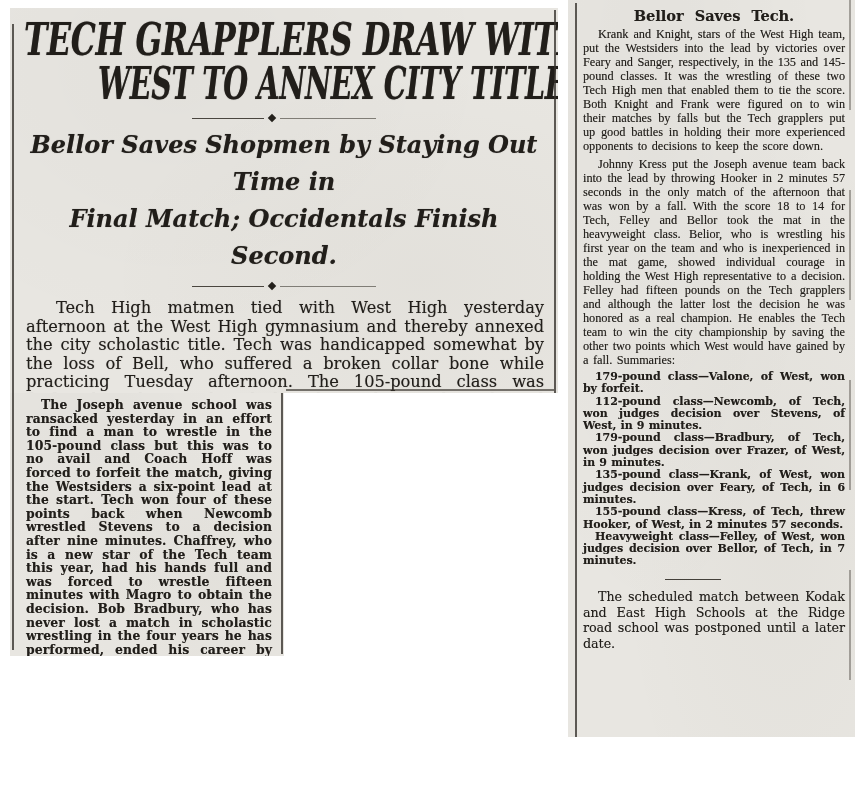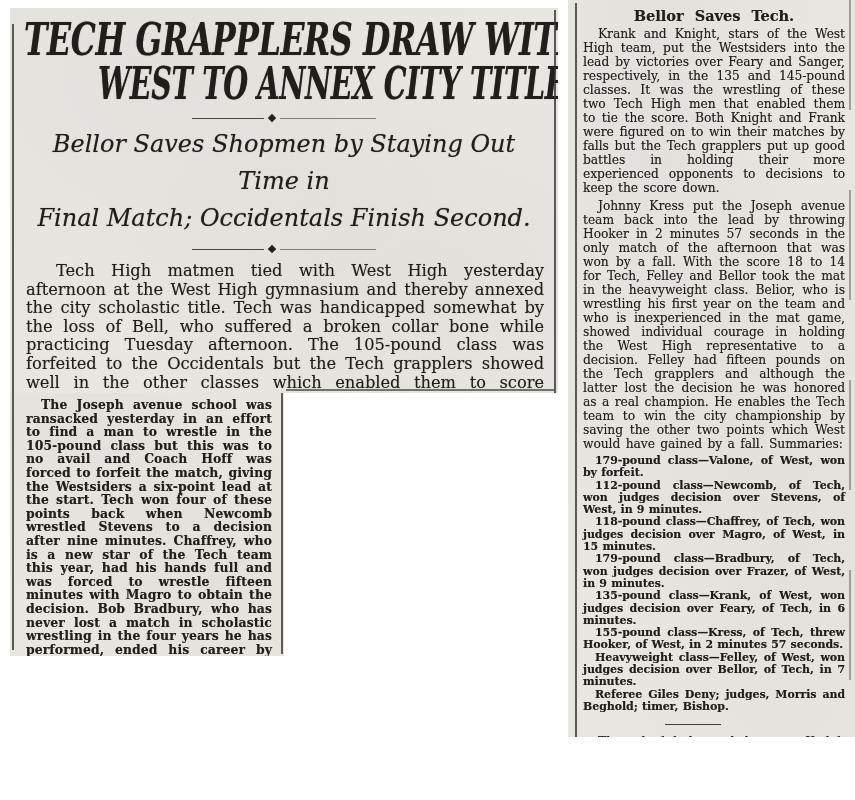--- a/index.html
+++ b/index.html
@@ -32,41 +32,41 @@
       text-shadow:0 0 1px rgba(25,22,18,.55);}
   .hl1{font-size:45px;margin-left:14px;transform:scaleX(.70);letter-spacing:-.5px;}
   .hl2{font-size:44px;margin-left:88px;transform:scaleX(.65);letter-spacing:-.5px;}
 
   .ornament{display:flex;align-items:center;justify-content:center;gap:5px;margin-top:9px;}
   .orn-line{height:1px;background:#4a463f;}
   .orn-line.l{width:72px;}
   .orn-line.r{width:96px;opacity:.65;}
   .orn-dot{width:6px;height:6px;background:#24211c;transform:rotate(45deg);}
 
-  .subhead{margin:5px 10px 0 10px;text-align:center;font-weight:normal;font-style:italic;
+  .subhead{margin:5px 10px 0 10px;text-align:center;font-weight:bold;font-style:italic;
     font-size:24px;line-height:37px;text-shadow:0 0 .8px rgba(25,22,18,.5);}
 
   .lead{margin:10px 14px 0 16px;font-size:16.2px;line-height:18.6px;
     text-align:justify;text-indent:30px;word-spacing:1.5px;
     text-shadow:.2px .2px .7px rgba(33,30,26,.45);}
 
   .inset p{margin:0;padding:5px 12px 0 16px;font-weight:bold;font-size:12.3px;line-height:13.6px;
     text-align:justify;text-indent:15px;letter-spacing:.15px;word-spacing:1px;
     text-shadow:.2px .2px .6px rgba(33,30,26,.5);}
 
   
   .clip-right{left:568px;top:0;width:287px;height:737px;overflow:hidden;}
   .clip-right .edge-left{left:7px;top:3px;height:780px;}
   .clip-right .edge-right{left:281px;top:0;height:795px;opacity:.4;
     background:repeating-linear-gradient(180deg,#3a352e 0 110px,transparent 110px 190px);}
   .rcontent{position:absolute;left:15px;top:0;width:262px;padding-top:7px;}
   .rheading{margin:0 0 3px 0;text-align:center;font-weight:bold;font-size:14.5px;
     word-spacing:6px;text-shadow:.2px .2px .6px rgba(33,30,26,.5);}
   .rbody{margin:0 0 4px 0;font-size:12.2px;line-height:14px;text-align:justify;
-    text-indent:15px;word-spacing:1.5px;text-shadow:.2px .2px .6px rgba(33,30,26,.45);}
+    text-indent:15px;word-spacing:1.5px;text-shadow:.2px .2px .6px rgba(33,30,26,.45);font-family:Liberation Serif, serif;}
   .sum{margin:0;font-size:10.9px;line-height:12.3px;font-weight:bold;text-align:justify;
     text-indent:12px;word-spacing:.5px;text-shadow:.2px .2px .5px rgba(33,30,26,.5);}
   .short-rule{width:56px;height:1px;background:#44403a;margin:11px 0 0 82px;}
   .closing{margin:9px 0 0 0;font-size:12.6px;line-height:15.8px;text-align:justify;
     text-indent:15px;word-spacing:1.5px;text-shadow:.2px .2px .6px rgba(33,30,26,.45);}
 </style>
 </head>
 <body>
 
 <div>
@@ -111,26 +111,24 @@
   <section class="clip clip-right paper">
     <div class="rcontent">
       <h3 class="rheading">Bellor Saves Tech.</h3>
 
       <p class="rbody">Krank and Knight, stars of the West High team, put the Westsiders into the lead by victories over Feary and Sanger, respectively, in the 135 and 145-pound classes.  It was the wrestling of these two Tech High men that enabled them to tie the score.  Both Knight and Frank were figured on to win their matches by falls but the Tech grapplers put up good battles in holding their more experienced opponents to decisions to keep the score down.</p>
       <p class="rbody">Johnny Kress put the Joseph avenue team back into the lead by throwing Hooker in 2 minutes 57 seconds in the only match of the afternoon that was won by a fall.  With the score 18 to 14 for Tech, Felley and Bellor took the mat in the heavyweight class.  Belior, who is wrestling his first year on the team and who is inexperienced in the mat game, showed individual courage in holding the West High representative to a decision. Felley had fifteen pounds on the Tech grapplers and although the latter lost the decision he was honored as a real champion.  He enables the Tech team to win the city championship by saving the other two points which West would have gained by a fall.  Summaries:</p>
 
       <div>
         <p class="sum">179-pound class—Valone, of West, won by forfeit.</p>
         <p class="sum">112-pound class—Newcomb, of Tech, won judges decision over Stevens, of West, in 9 minutes.</p>
-        <p class="sum">118-pound class—Chaffrey, of Tech, won judges decision over Magro, of West, in 15 minutes.</p>
         <p class="sum">179-pound class—Bradbury, of Tech, won judges decision over Frazer, of West, in 9 minutes.</p>
         <p class="sum">135-pound class—Krank, of West, won judges decision over Feary, of Tech, in 6 minutes.</p>
         <p class="sum">155-pound class—Kress, of Tech, threw Hooker, of West, in 2 minutes 57 seconds.</p>
         <p class="sum">Heavyweight class—Felley, of West, won judges decision over Bellor, of Tech, in 7 minutes.</p>
-        <p class="sum">Referee Giles Deny; judges, Morris and Beghold; timer, Bishop.</p>
       </div>
 
       <div class="short-rule"></div>
 
       <p class="closing">The scheduled match between Kodak and East High Schools at the Ridge road school was postponed until a later date.</p>
 
     </div>
 
     <div class="vrule edge-left"></div>
     <div class="vrule edge-right"></div>

